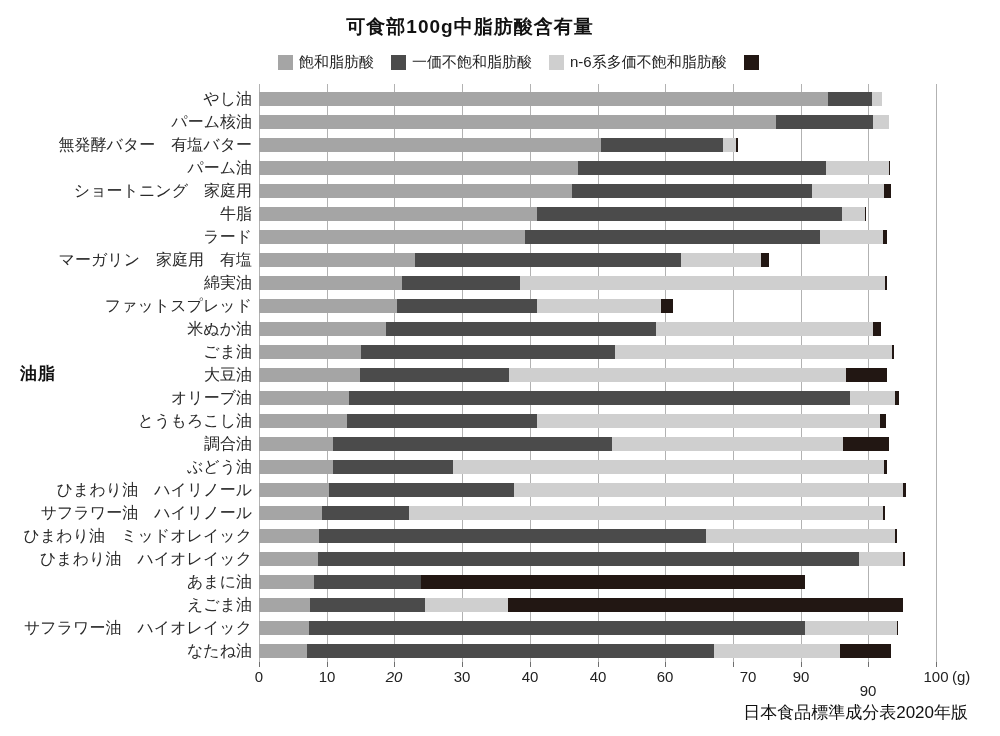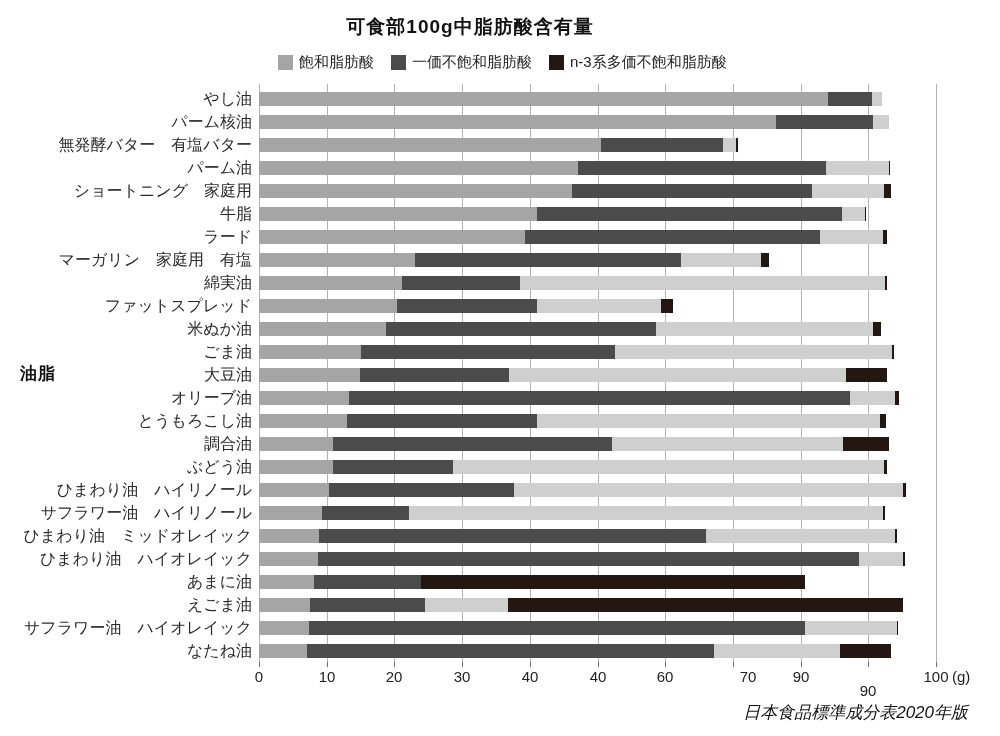--- a/index.html
+++ b/index.html
@@ -28,40 +28,43 @@
   .seg{height:14px;flex:0 0 auto;}
   .cat-label{
     position:absolute;right:748px;width:300px;text-align:right;height:20px;line-height:20px;
     font-size:16px;color:#2a2a2a;white-space:nowrap;
   }
   .x-label{
     position:absolute;width:44px;text-align:center;top:668px;font-size:15px;color:#222;
   }
   .unit{position:absolute;left:952px;top:668px;font-size:15px;color:#222;}
   .source{
-    position:absolute;right:32px;top:701px;font-size:17px;color:#111;white-space:nowrap;font-style:italic;
+    position:absolute;right:32px;top:701px;font-size:17px;color:#111;white-space:nowrap;
   }
 </style>
 </head>
 <body>
 
 <div class="canvas">
   <div class="title">可食部100g中脂肪酸含有量</div>
   <div class="legend" id="legend">
       <div class="lg-item">
         <div class="swatch" style="background: rgb(165, 165, 165);"></div>
         <div class="lg-label">飽和脂肪酸</div>
       </div>
       <div class="lg-item">
         <div class="swatch" style="background: rgb(75, 75, 75);"></div>
         <div class="lg-label">一価不飽和脂肪酸</div>
       </div>
       <div class="lg-item">
+        <div class="swatch" style="background: rgb(207, 207, 207);"></div>
+        <div class="lg-label">n-6系多価不飽和脂肪酸</div>
+      </div>
+      <div class="lg-item">
         <div class="swatch" style="background: rgb(34, 23, 19);"></div>
-        <div class="lg-label">n-3系多価不飽和脂肪酸</div>
       </div>
     </div>
   <div class="ylabel">油脂</div>
   <div class="plot" id="plot">
       <div class="grid" style="left: 0px;"></div>
       <div class="tick" style="left: 0px;"></div>
       <div class="grid" style="left: 68px;"></div>
       <div class="tick" style="left: 68px;"></div>
       <div class="grid" style="left: 135px;"></div>
       <div class="tick" style="left: 135px;"></div>
@@ -252,21 +255,21 @@
       <div class="cat-label" style="top: 526px;">ひまわり油　ミッドオレイック</div>
       <div class="cat-label" style="top: 549px;">ひまわり油　ハイオレイック</div>
       <div class="cat-label" style="top: 572px;">あまに油</div>
       <div class="cat-label" style="top: 595px;">えごま油</div>
       <div class="cat-label" style="top: 618px;">サフラワー油　ハイオレイック</div>
       <div class="cat-label" style="top: 641px;">なたね油</div>
     </div>
   <div id="xaxis">
       <div class="x-label" style="left: 237px;">0</div>
       <div class="x-label" style="left: 305px;">10</div>
-      <div class="x-label" style="left: 372px;">20</div>
+      <div class="x-label" style="left: 372px; font-style: italic;">20</div>
       <div class="x-label" style="left: 440px;">30</div>
       <div class="x-label" style="left: 508px;">40</div>
       <div class="x-label" style="left: 576px;">40</div>
       <div class="x-label" style="left: 643px;">60</div>
       <div class="x-label" style="left: 726px;">70</div>
       <div class="x-label" style="left: 779px;">90</div>
       <div class="x-label" style="left: 846px; margin-top: 14px;">90</div>
       <div class="x-label" style="left: 914px;">100</div>
     </div>
   <div class="unit">(g)</div>

